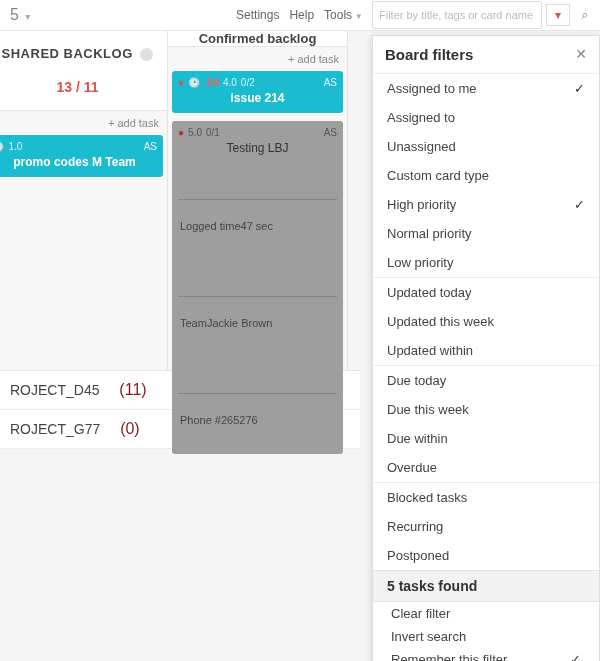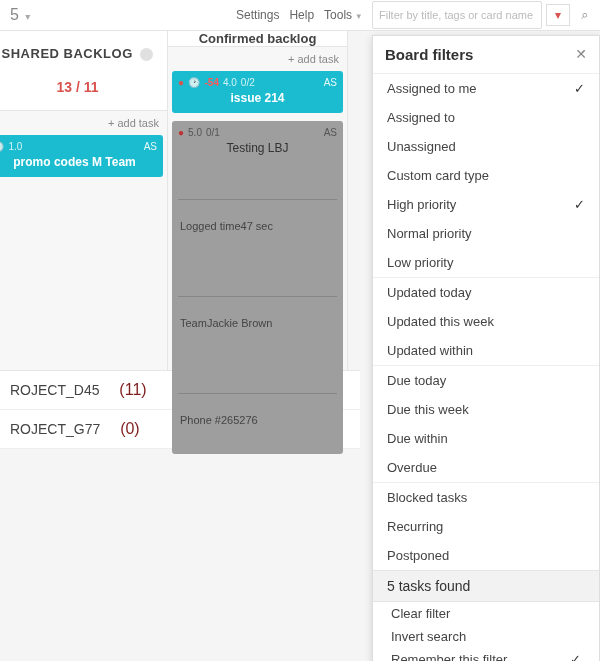--- a/index.html
+++ b/index.html
@@ -196,21 +196,21 @@
     font-size: 13px;
     color: #444;
     cursor: pointer;
   }
   .fitem .check { margin-left: auto; color: #333; }
   .fsep { border-top: 1px solid #eee; }
   .status-row {
     background: #f2f2f2;
     padding: 7px 14px;
     font-size: 14px;
-    font-weight: normal;
+    font-weight: bold;
     color: #333;
     border-top: 1px solid #e5e5e5;
     border-bottom: 1px solid #e5e5e5;
   }
   .tight .fitem { padding: 4px 18px; }
 </style>
 </head>
 <body>
 
 <div class="topbar">

